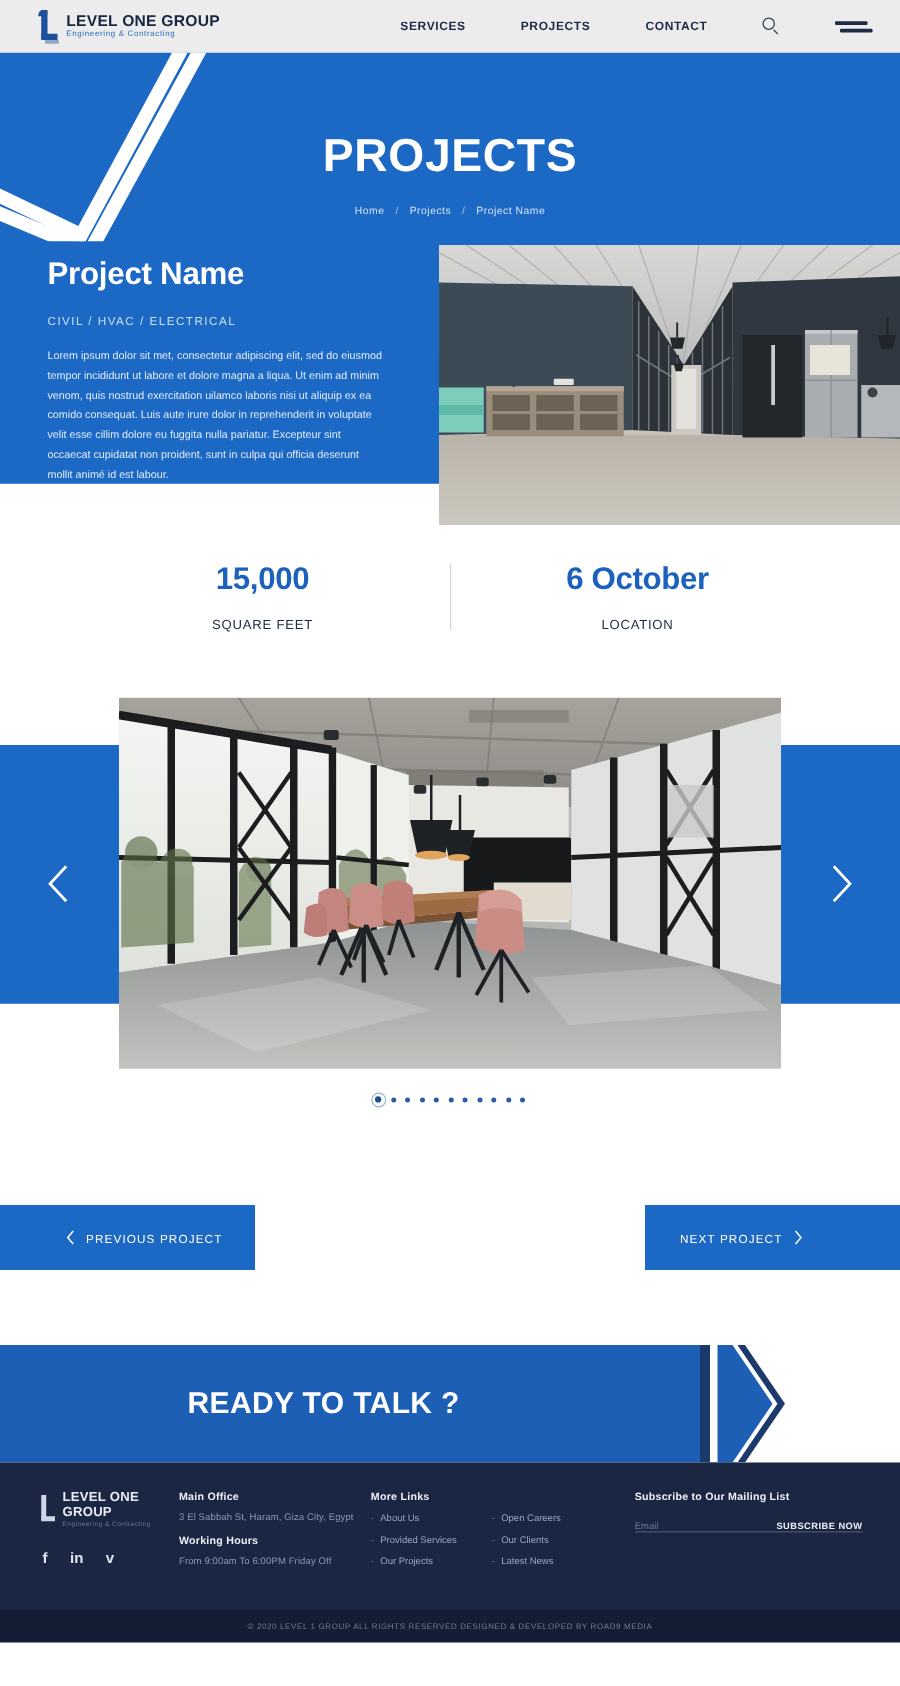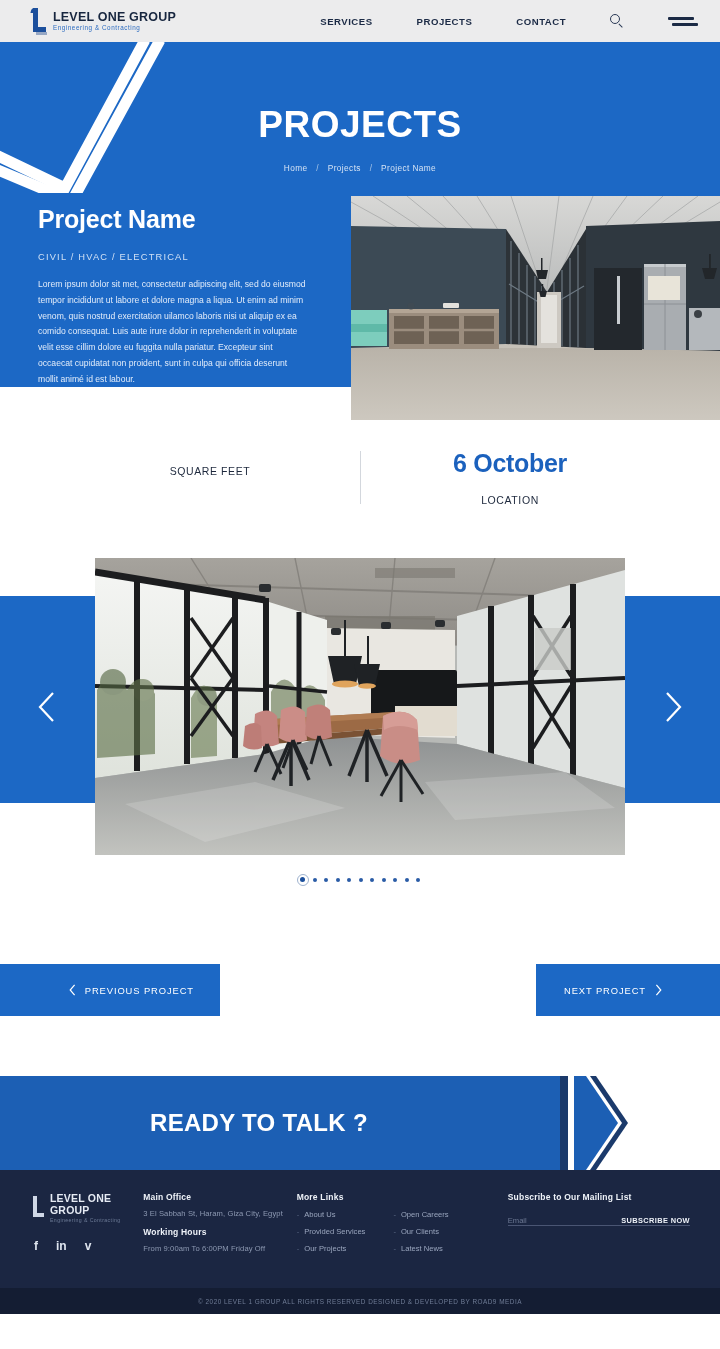--- a/index.html
+++ b/index.html
@@ -154,22 +154,22 @@
     width: 10px; height: 10px; border: 1px solid #9fb3cf; border-radius: 50%;
   }
 
   
   .projnav { position: relative; height: 52px; margin-top: 82px; }
   .projnav-btn {
     position: absolute; top: 0; height: 52px; background: #1c68c5;
     display: flex; align-items: center; color: #fff; font-size: 9.4px;
     letter-spacing: 0.9px; cursor: pointer;
   }
-  .projnav-btn.prev { left: 0; width: 220px; justify-content: flex-end; padding-right: 26px; gap: 9px; }
-  .projnav-btn.next { right: 0; width: 184px; justify-content: flex-start; padding-left: 28px; gap: 9px; }
+  .projnav-btn.prev { left: 0; width: 204px; justify-content: flex-end; padding-right: 26px; gap: 9px; }
+  .projnav-btn.next { right: 0; width: 204px; justify-content: flex-start; padding-left: 28px; gap: 9px; }
   .chev-sm { width: 7px; height: 12px; flex: none; }
 
   
   .ready-wrap { position: relative; height: 94px; margin-top: 60px; }
   .ready-bar {
     position: absolute; left: 0; top: 0; width: 590px; height: 94px;
     background: #1c5fb4;
   }
   .ready-txt {
     position: absolute; left: 150px; top: 50%; transform: translateY(-50%);
@@ -374,20 +374,21 @@
     <rect x="338" y="112" width="31" height="42" fill="#b4b8bc"></rect>
     <circle cx="347" cy="118" r="4" fill="#3b4045"></circle>
 
     <circle cx="60" cy="110" r="3.5" fill="#3f4a53"></circle>
     <rect x="92" y="107" width="16" height="5" rx="1" fill="#e4e2dd"></rect>
   </svg>
 </div>
 
 <div class="stats">
   <div class="stat">
+    <div class="stat-val">15,000</div>
     <div class="stat-lbl">SQUARE FEET</div>
   </div>
   <div class="stat">
     <div class="stat-val">6 October</div>
     <div class="stat-lbl">LOCATION</div>
   </div>
 </div>
 
 <div class="carousel-wrap">
   <div class="carousel-band"></div>

